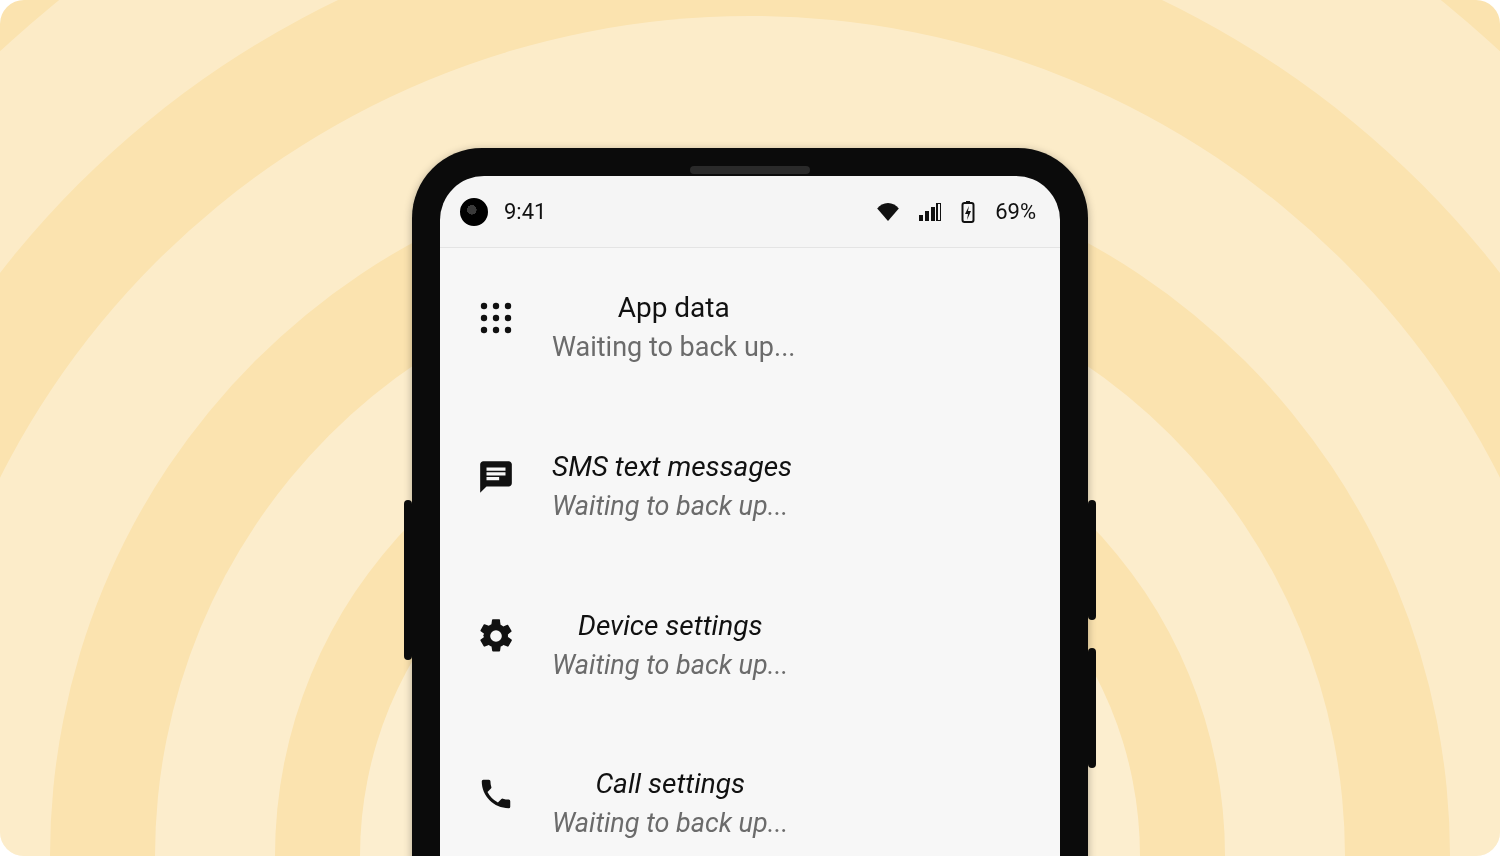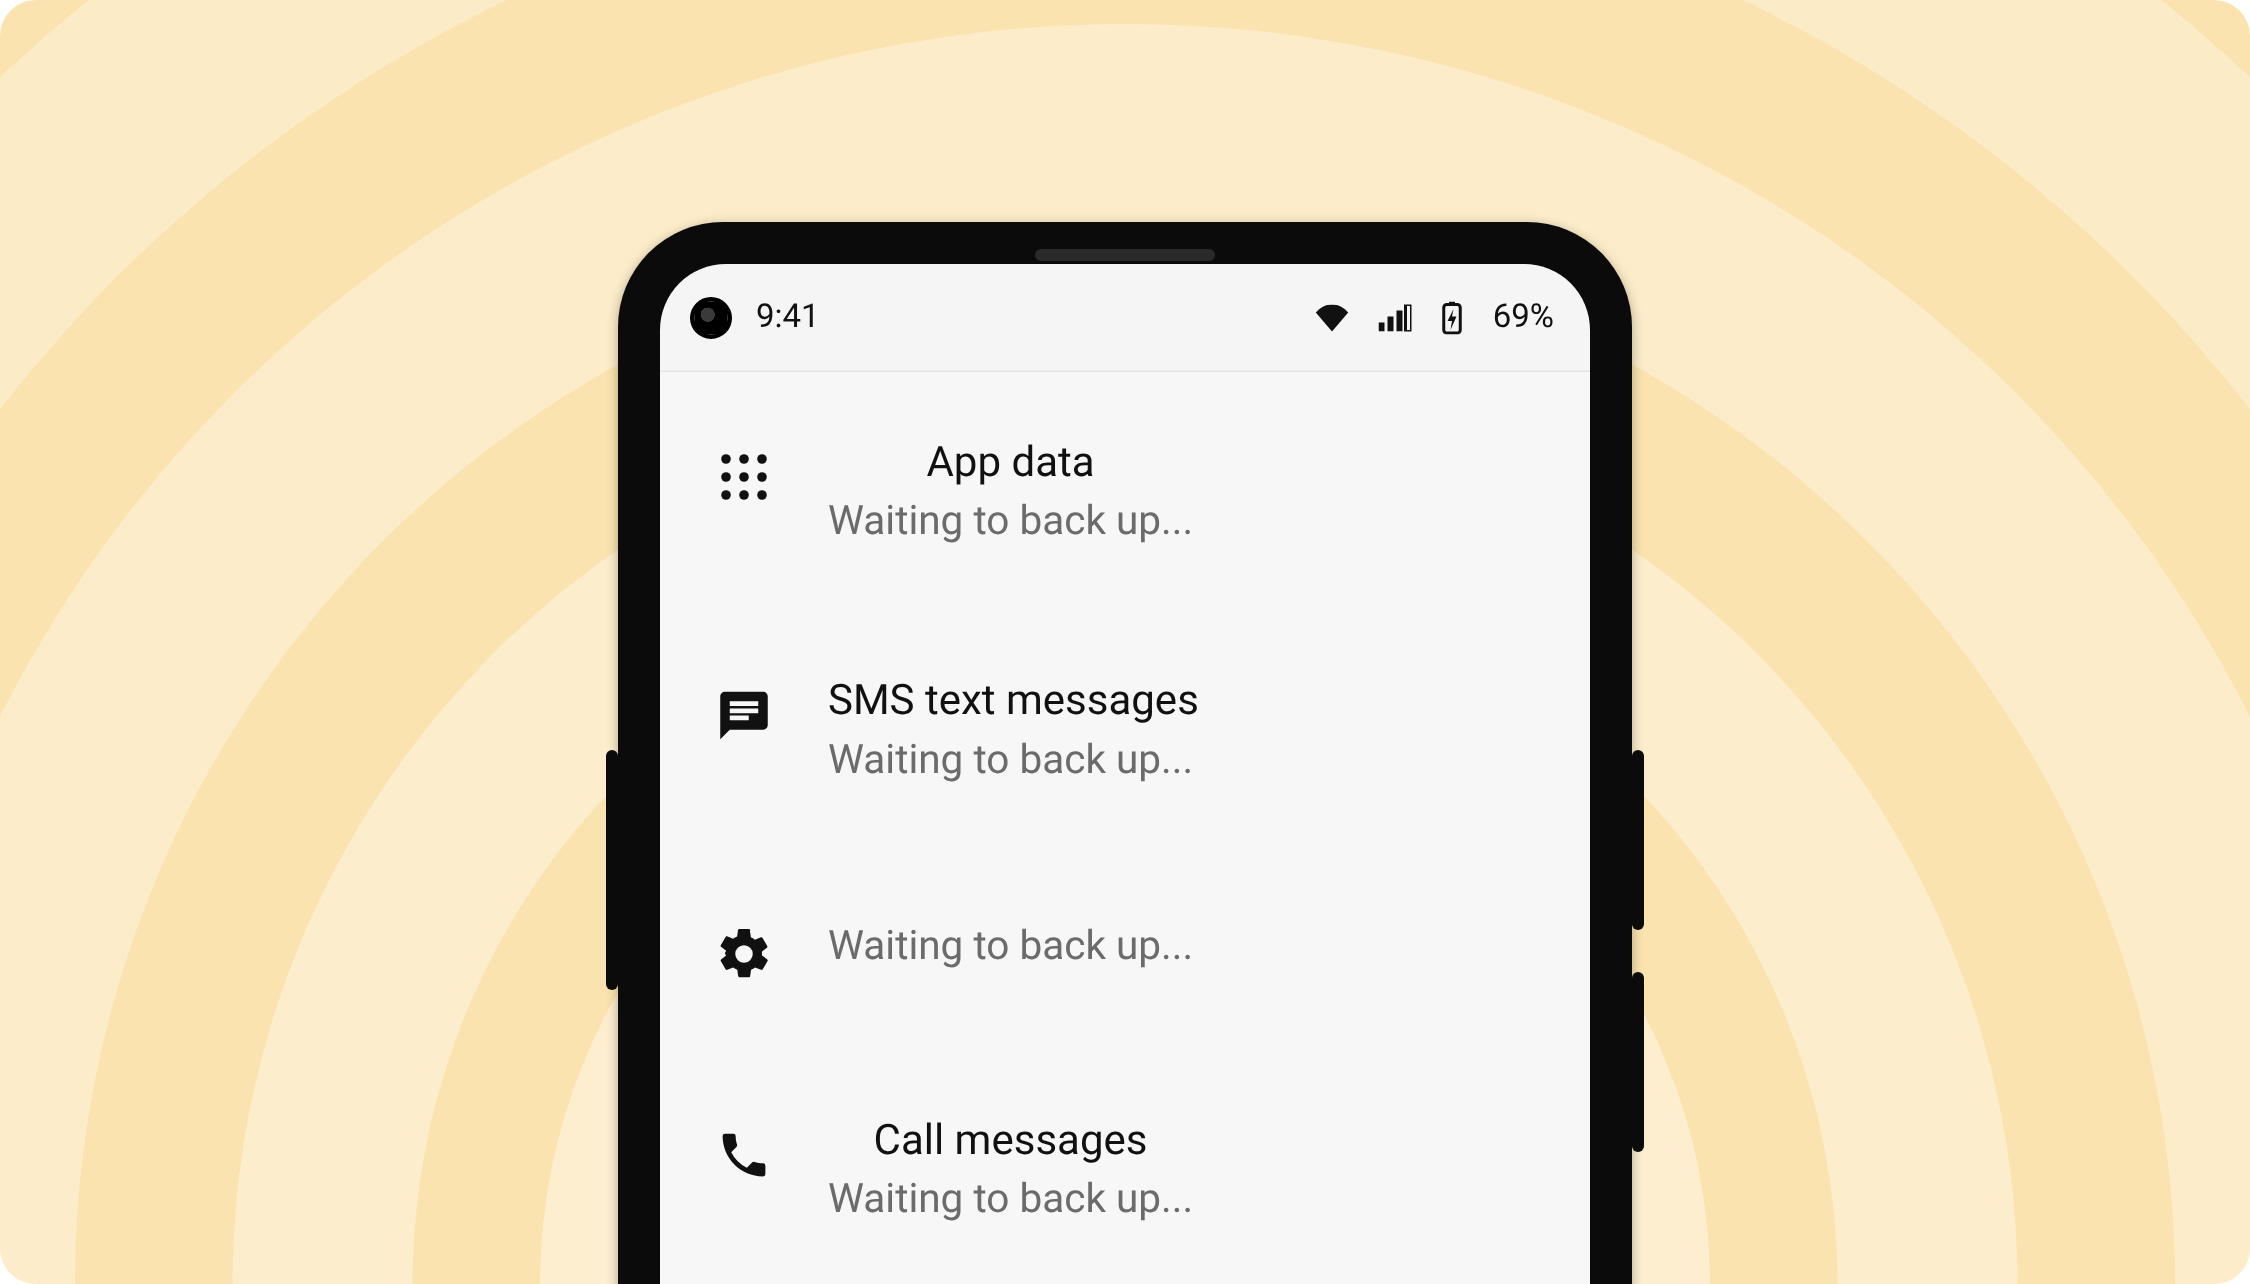--- a/index.html
+++ b/index.html
@@ -87,21 +87,21 @@
     .sb-right svg { display: block; }
 
     
     .content { padding: 18px 28px 0 28px; background: #f7f7f7; min-height: calc(100% - 72px); }
     .row {
       display: flex;
       align-items: flex-start;
       gap: 34px;
       padding: 24px 6px 26px 6px;
     }
-    .row + .row { margin-top: 34px; }
+    .row + .row { margin-top: 34px; font-style: italic; }
     .icon-wrap {
       width: 44px; height: 44px;
       display: flex; align-items: center; justify-content: center;
       color: #111; flex-shrink: 0;
       margin-top: 6px;
     }
     .texts .title { font-size: 28px; color: #111; font-weight: 400; line-height: 1.25; text-align: center; }
     .texts .sub   { font-size: 27px; color: #6b6b6b; margin-top: 6px; line-height: 1.25; }
   </style>
 </head>
@@ -186,32 +186,33 @@
           </div>
         </div>
 
         <div class="row">
           <div class="icon-wrap">
             <svg width="40" height="40" viewBox="0 0 24 24" fill="#111">
               <path d="M19.14 12.94a7.49 7.49 0 0 0 .05-.94 7.49 7.49 0 0 0-.05-.94l2.03-1.58a.5.5 0 0 0 .12-.64l-1.92-3.32a.5.5 0 0 0-.61-.22l-2.39.96a7.03 7.03 0 0 0-1.62-.94l-.36-2.54A.5.5 0 0 0 13.9 2h-3.8a.5.5 0 0 0-.49.42l-.36 2.54c-.58.24-1.12.55-1.62.94l-2.39-.96a.5.5 0 0 0-.61.22L2.71 8.48a.5.5 0 0 0 .12.64l2.03 1.58c-.03.31-.5.63-.5.94s.2.63.5.94L2.83 14.16a.5.5 0 0 0-.12.64l1.92 3.32c.14.24.43.34.68.22l2.39-.96c.5.39 1.04.7 1.62.94l.36 2.54c.4.24.25.42.49.42h3.8c.24 0 .45-.18.49-.42l.36-2.54c.58-.24 1.12-.55 1.62-.94l2.39.96c.25.12.54.02.68-.22l1.92-3.32a.5.5 0 0 0-.12-.64l-2.03-1.58zM12 15.5A3.5 3.5 0 1 1 15.5 12 3.5 3.5 0 0 1 12 15.5z"></path>
             </svg>
           </div>
           <div class="texts">
+            <div class="title">Device settings</div>
             <div class="sub">Waiting to back up...</div>
           </div>
         </div>
 
         <div class="row">
           <div class="icon-wrap">
             <svg width="38" height="38" viewBox="0 0 24 24" fill="#111">
               <path d="M6.62 10.79a15.053 15.053 0 0 0 6.59 6.59l2.2-2.2a1 1 0 0 1 1.01-.24c1.12.37 2.33.57 3.58.57a1 1 0 0 1 1 1V20a1 1 0 0 1-1 1C10.61 21 3 13.39 3 4a1 1 0 0 1 1-1h3.49a1 1 0 0 1 1 1c0 1.25.2 2.46.57 3.58a1 1 0 0 1-.24 1.01l-2.2 2.2z"></path>
             </svg>
           </div>
           <div class="texts">
-            <div class="title">Call messages</div>
+            <div class="title">Call settings</div>
             <div class="sub">Waiting to back up...</div>
           </div>
         </div>
 
       </div>
     </div>
   </div>
 </div>
 
 </body></html>

